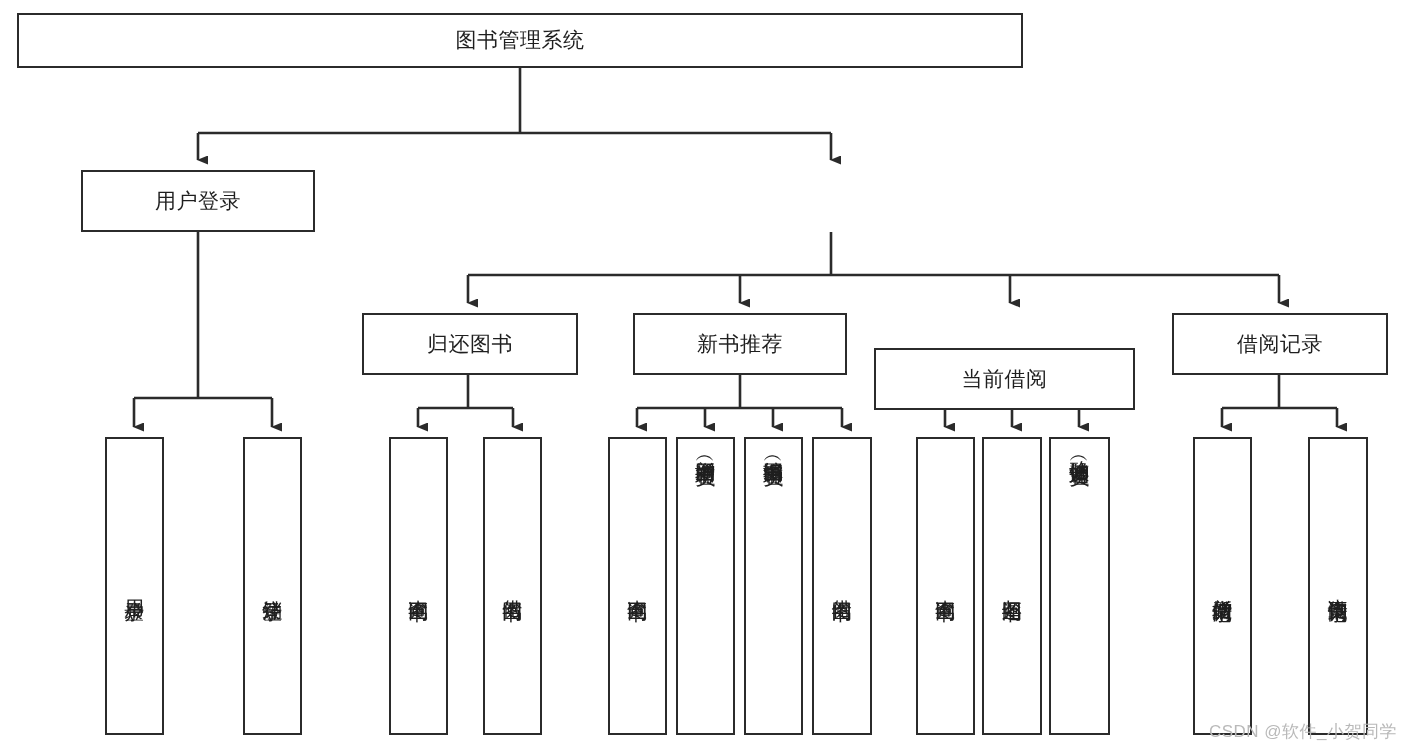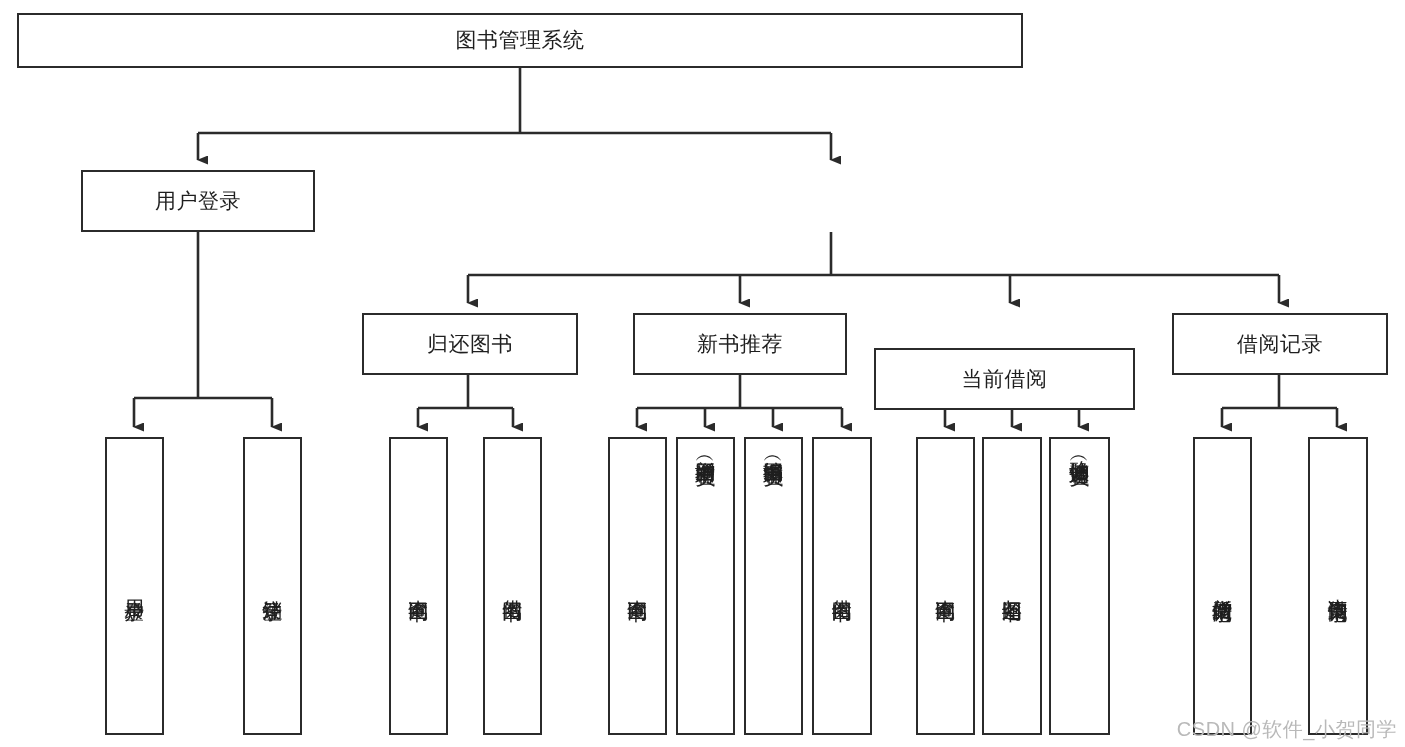--- a/index.html
+++ b/index.html
@@ -62,21 +62,21 @@
     margin-top: 0;
   }
   .node-box.vertical.centered {
     align-items: center;
     padding-top: 0;
   }
   #watermark {
     position: absolute;
     right: 8px;
     bottom: 4px;
-    font-size: 20px;
+    font-size: 17px;
     color: #b9b9b9;
     letter-spacing: 0.5px;
     white-space: nowrap;
     pointer-events: none;
     user-select: none;
   }
 </style>
 </head>
 <body>
 

